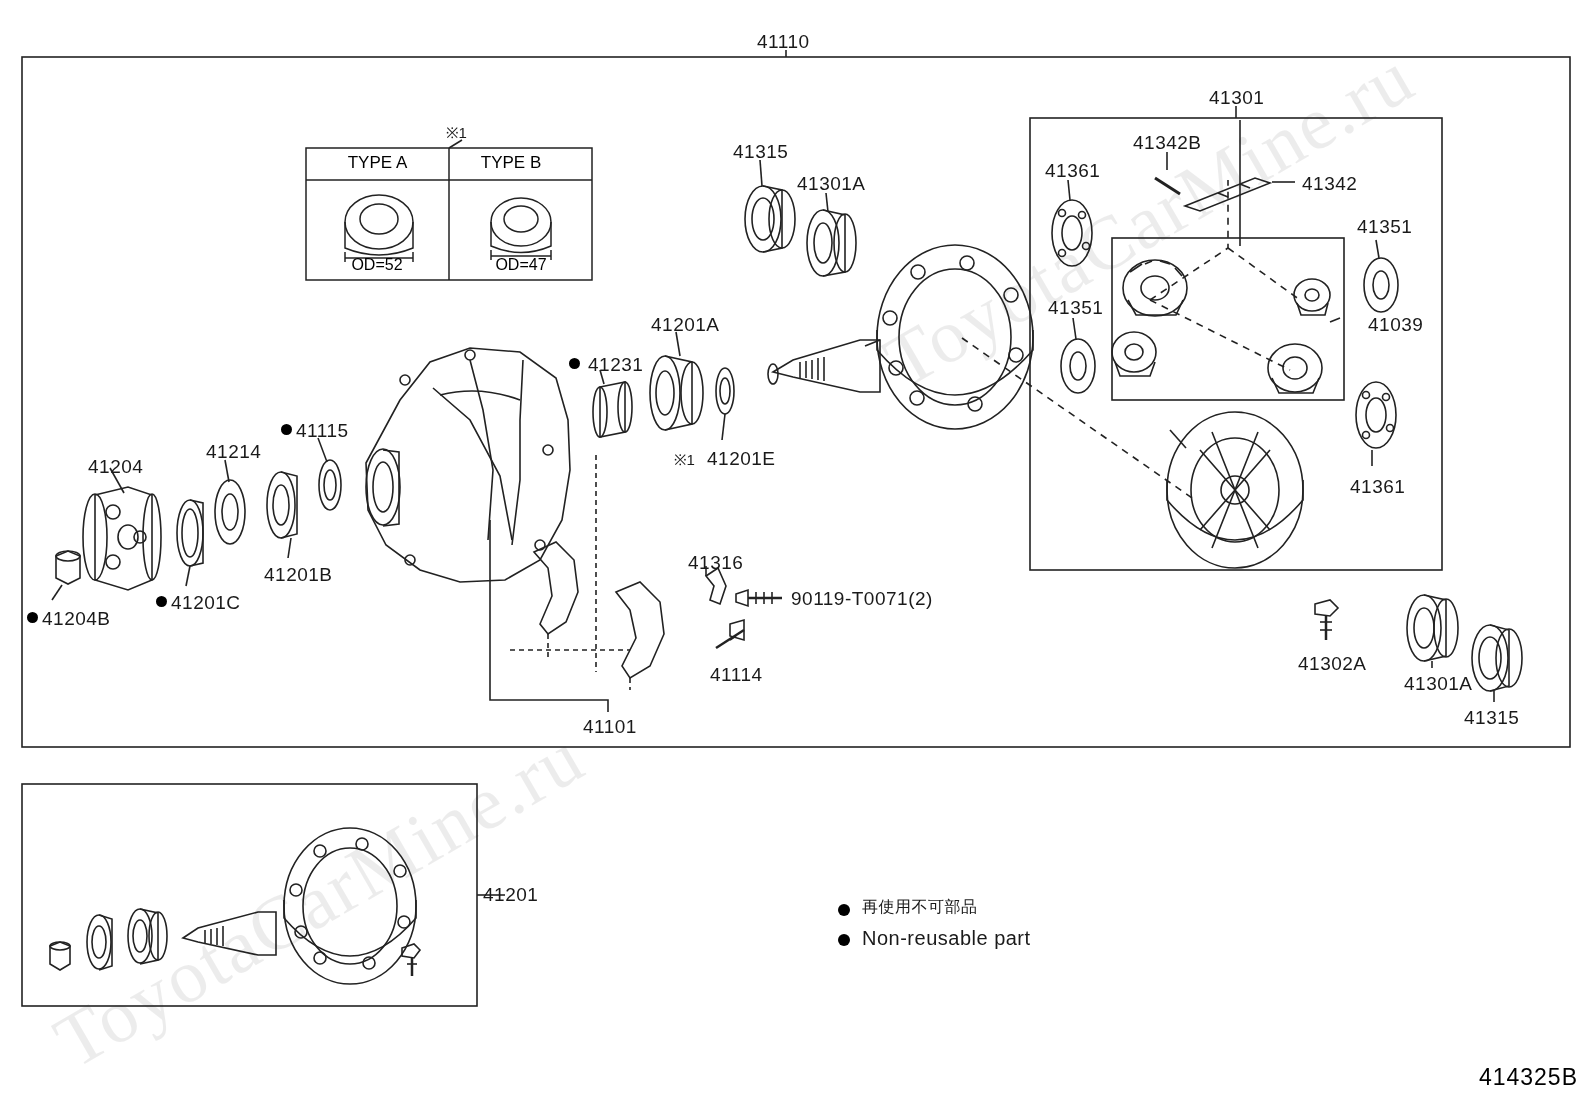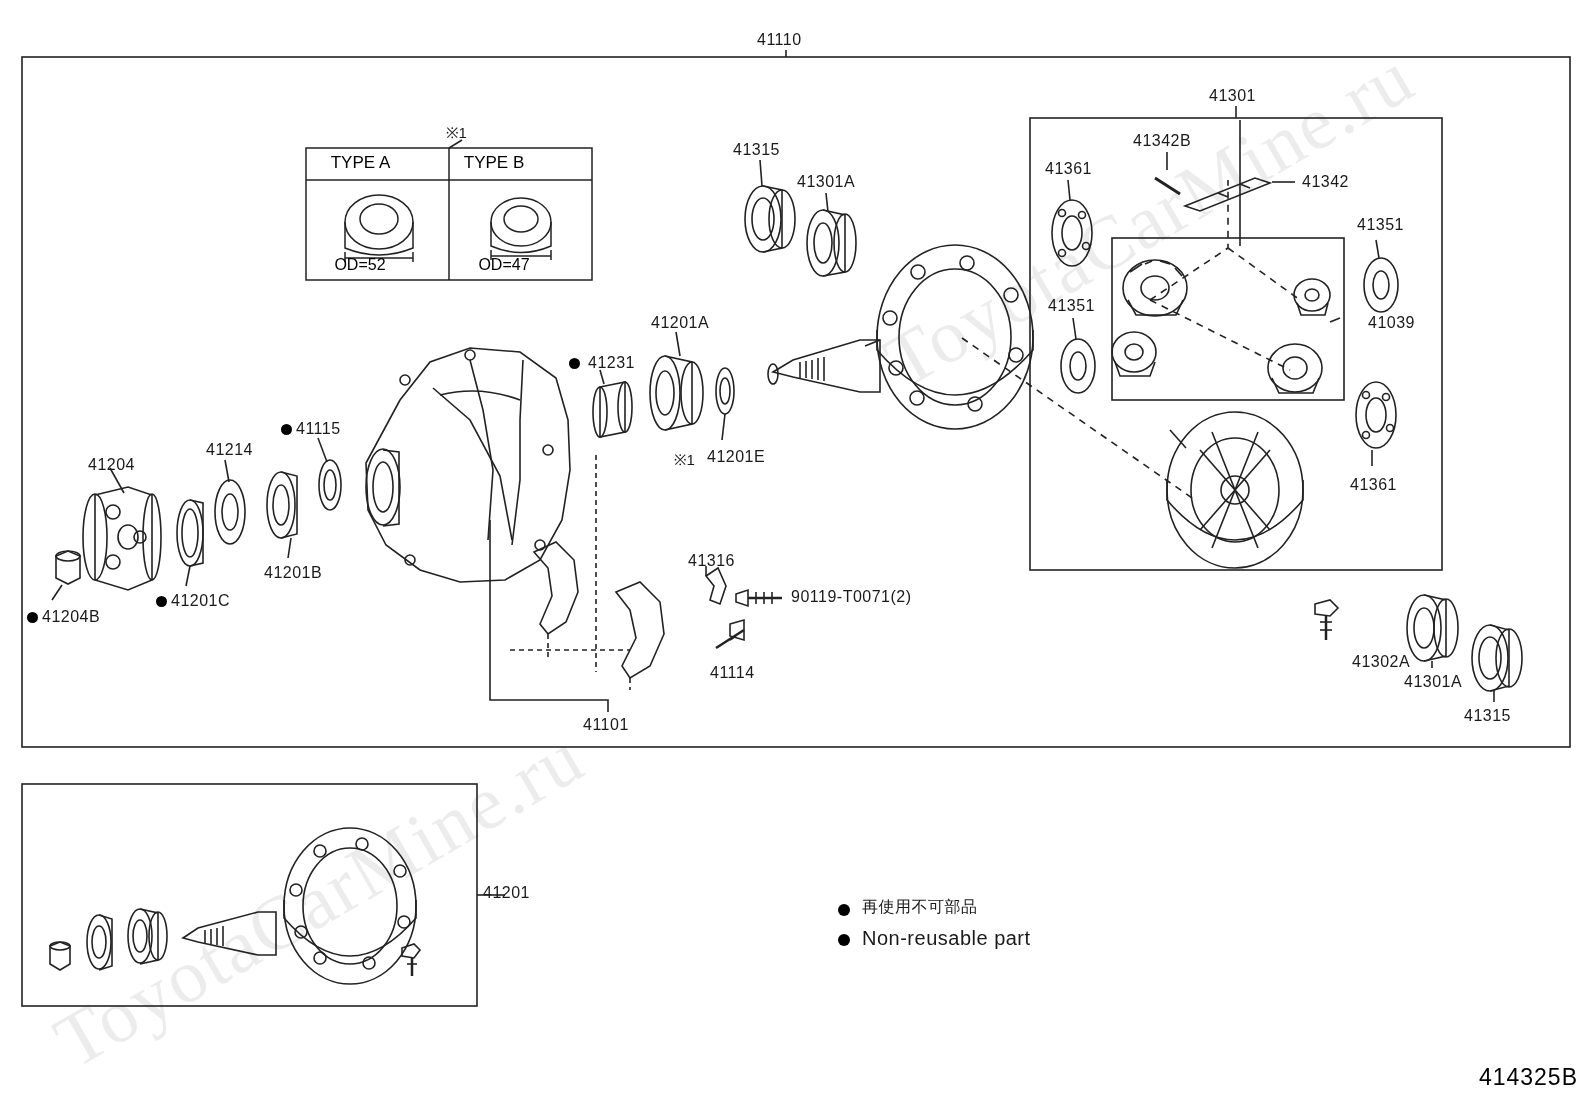--- a/index.html
+++ b/index.html
@@ -11,21 +11,21 @@
     position: relative;
     width: 1592px;
     height: 1099px;
     background: #ffffff;
     font-family: "Liberation Sans", sans-serif;
     color: #000000;
     overflow: hidden;
   }
   .lbl {
     position: absolute;
-    font-size: 16px;
+    font-size: 19px;
     letter-spacing: 0.5px;
     white-space: nowrap;
     color: #1a1a1a;
   }
   .lbl-sm {
     position: absolute;
     font-size: 15px;
     white-space: nowrap;
     color: #1a1a1a;
   }
@@ -425,21 +425,21 @@
         <circle cx="296" cy="890" r="6"></circle>
         <circle cx="301" cy="932" r="6"></circle>
 
         <path d="M402 948 L414 944 L420 950 L414 958 L402 956 Z"></path>
         <line x1="412" y1="958" x2="412" y2="976" stroke-width="2.5"></line>
         <line x1="407" y1="964" x2="417" y2="964"></line>
       </g>
     </g>
   </svg>
 
-  <div class="typetable" style="left:289px; top:148px; width:286px; height:132px; border:none;">
+  <div class="typetable" style="left:306px; top:148px; width:286px; height:132px; border:none;">
     <div class="th" style="left:0; width:143px; border:none;">TYPE A</div>
     <div class="th" style="left:143px; width:124px; border:none;">TYPE B</div>
     <div class="od" style="top:108px; left:-72px;">OD=52</div>
     <div class="od" style="top:108px; left:72px;">OD=47</div>
   </div>
   <div class="lbl-sm" style="left:446px; top:122px;">※1</div>
   <div class="lbl-sm" style="left:674px; top:449px;">※1</div>
 
   <div class="lbl" style="left:757px; top:31px;">41110</div>
   <div class="lbl" style="left:1209px; top:87px;">41301</div>
@@ -468,21 +468,21 @@
   <div class="bullet" style="left:156px; top:596px;"></div>
   <div class="lbl" style="left:171px; top:592px;">41201C</div>
 
   <div class="bullet" style="left:27px; top:612px;"></div>
   <div class="lbl" style="left:42px; top:608px;">41204B</div>
 
   <div class="lbl" style="left:688px; top:552px;">41316</div>
   <div class="lbl" style="left:791px; top:588px;">90119-T0071(2)</div>
   <div class="lbl" style="left:710px; top:664px;">41114</div>
   <div class="lbl" style="left:583px; top:716px;">41101</div>
-  <div class="lbl" style="left:1352px; top:653px;">41302A</div>
+  <div class="lbl" style="left:1298px; top:653px;">41302A</div>
   <div class="lbl" style="left:1404px; top:673px;">41301A</div>
   <div class="lbl" style="left:1464px; top:707px;">41315</div>
   <div class="lbl" style="left:483px; top:884px;">41201</div>
 
   <div class="legend-dot" style="left:838px; top:904px;"></div>
   <div class="lbl" style="left:862px; top:897px; font-size:16px;font-family:Liberation Mono, monospace;">再使用不可部品</div>
   <div class="legend-dot" style="left:838px; top:934px;"></div>
   <div class="lbl" style="left:862px; top:927px; font-size:20px;">Non-reusable part</div>
 
   <div class="code-bottom">414325B</div>

